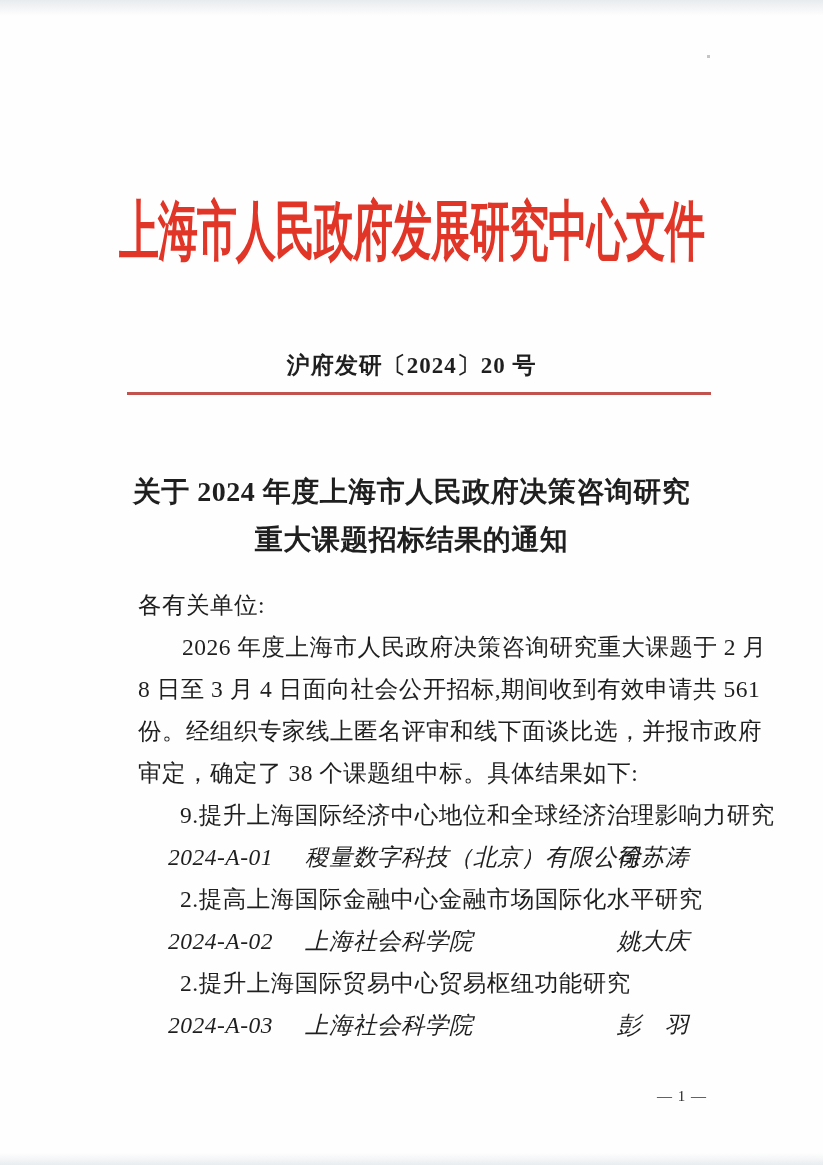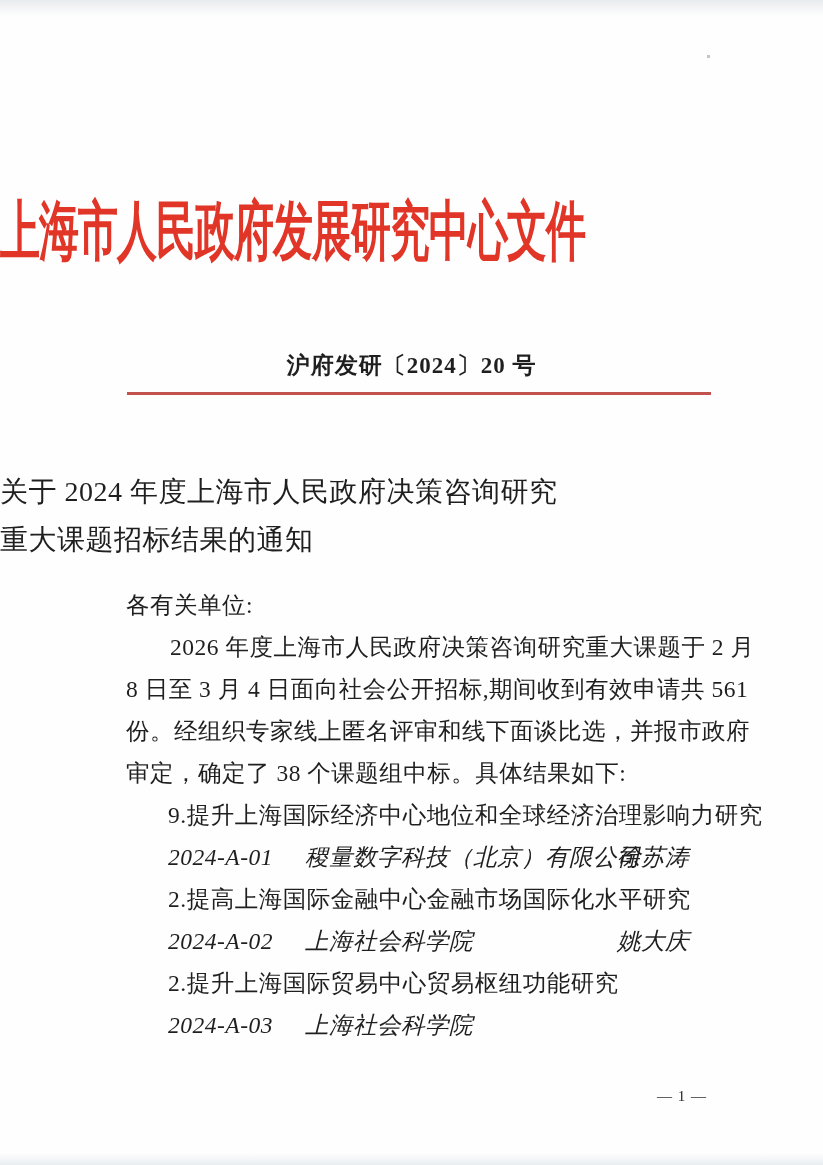--- a/index.html
+++ b/index.html
@@ -30,20 +30,21 @@
   .speck {
     position: absolute; left: 707px; top: 55px; width: 3px; height: 3px;
     background: #9aa0a4; opacity: 0.6;
   }
 
   .header-title {
     position: absolute;
     top: 200px;
     left: 0;
     width: 100%;
+    text-align: center;
     color: var(--header-red, #e03527);
     font-weight: bold;
     font-size: 40px;
     line-height: 40px;
     letter-spacing: -1px;
     white-space: nowrap;
   }
   .header-title .stretch {
     display: inline-block;
     transform: scaleY(1.62);
@@ -69,39 +70,40 @@
     width: 584px;
     height: 3px;
     background: var(--rule-red, #c2524d);
   }
 
   .doc-title {
     position: absolute;
     top: 468px;
     left: 0;
     width: 100%;
-    text-align: left;
-    font-weight: normal;
+    text-align: center;
+    font-weight: bold;
     font-size: 28px;
     line-height: 48px;
     letter-spacing: 0.5px;
   }
 
   .body-text {
     position: absolute;
     top: 584px;
     left: 126px;
     width: 592px;
     font-size: 23.5px;
   }
   .line {
     height: 42px;
     line-height: 42px;
     white-space: nowrap;
     letter-spacing: 0.5px;
+    margin-left: 12px;
   }
   .line.indent-first { text-indent: 44px; }
   .line.indent { padding-left: 42px; }
 
   .result-row {
     display: grid;
     grid-template-columns: 137px 312px auto;
     height: 42px;
     line-height: 42px;
     padding-left: 42px;
@@ -161,20 +163,21 @@
     <div class="result-row">
       <span class="code">2024-A-02</span>
       <span class="org">上海社会科学院</span>
       <span class="leader">姚大庆</span>
     </div>
 
     <div class="line indent">2.提升上海国际贸易中心贸易枢纽功能研究</div>
     <div class="result-row">
       <span class="code">2024-A-03</span>
       <span class="org">上海社会科学院</span>
+      <span class="leader">彭　羽</span>
     </div>
   </div>
 
   <div class="page-number">— 1 —</div>
 
   <div class="speck"></div>
   <div class="scan-bottom"></div>
 
 </div>
 

